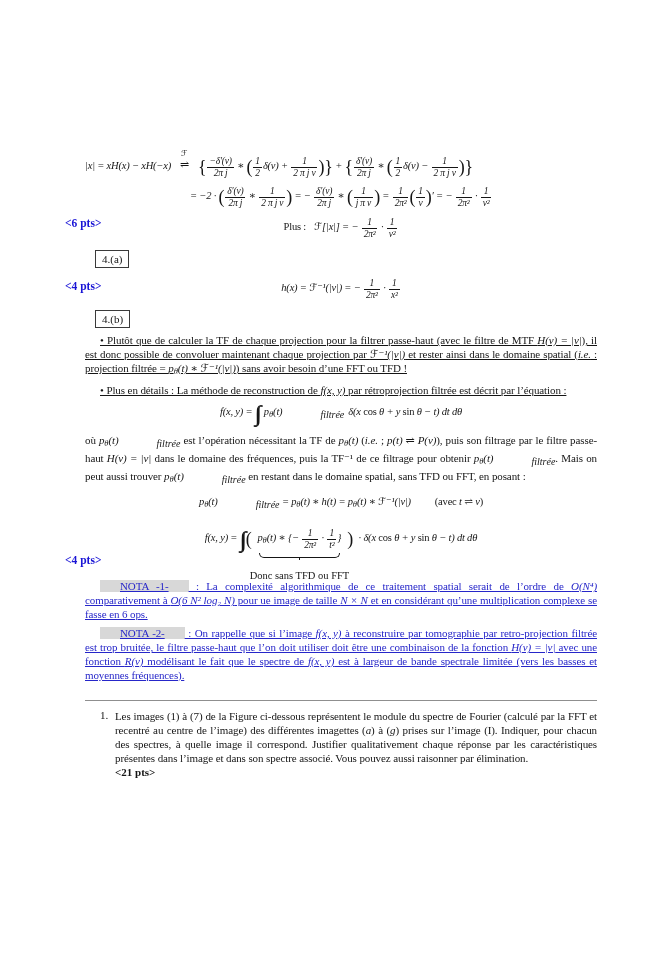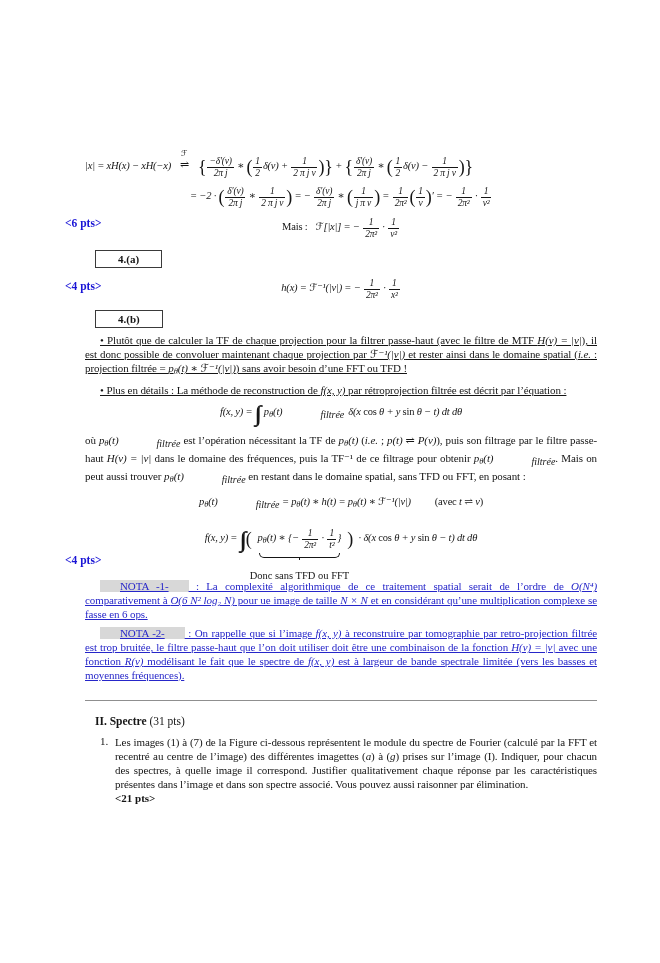--- a/index.html
+++ b/index.html
@@ -37,22 +37,22 @@
   .ub-brace::after{content:"";position:absolute;left:50%;top:100%;width:1px;height:3px;background:currentColor;}
   .ub-label{position:absolute;top:calc(100% + 9px);left:50%;transform:translateX(-50%);
     font-size:10.5px;font-style:normal;white-space:nowrap;letter-spacing:0;}
   .ub-room{margin-bottom:26px;}
   
   .eqrow{position:relative;}
   .pts{position:absolute;left:-20px;top:6px;color:var(--ptsblue,#1a15d6);
     font-weight:bold;font-size:11.5px;letter-spacing:0;white-space:nowrap;}
   .pts-low{top:30px;}
   
-  .qbox{display:inline-block;margin:10px 0 0 10px;padding:2px 22px;border:1px solid #3a3a3a;
-    font-weight:bold;font-size:11px;letter-spacing:0;background:#fff;}
+  .qbox{display:inline-block;margin:10px 0 0 10px;padding:2px 6px;border:1px solid #3a3a3a;
+    font-weight:normal;font-size:11px;letter-spacing:0;background:#fff;}
   .qbox4b{margin-top:8px;}
   .eqMid{line-height:26px;margin-top:2px;}
   .eqH{line-height:28px;margin-top:6px;}
   
   .hrule{margin-top:18px;height:1px;background:var(--rule,#8f8f8f);}
   .sec{margin:14px 0 0 10px;font-size:11.5px;font-weight:normal;letter-spacing:0;}
   .sec-title{font-weight:bold;}
   .item{position:relative;margin-top:8px;padding-left:30px;}
   .item-num{position:absolute;left:15px;top:0;}
   .item-body{margin-top:0;}
@@ -61,21 +61,21 @@
 </head>
 <body>
 
 <div class="page">
 
   <section>
     <div class="eq eqL1"><span class="mi">|x| = xH(x) − xH(−x)</span><span class="sp" style="width: 9px;"></span><span class="rel"><span class="rtop">ℱ</span><span class="rsym">⇌</span></span><span class="sp" style="width: 9px;"></span><span class="bg">{</span><span class="frac"><span class="fn">−δ′(ν)</span><span class="fd">2π j</span></span><span class="mi"> ∗ </span><span class="bg">(</span><span class="frac"><span class="fn">1</span><span class="fd">2</span></span><span class="mi">δ(ν) + </span><span class="frac"><span class="fn">1</span><span class="fd">2 π j ν</span></span><span class="bg">)</span><span class="bg">}</span><span class="mi"> + </span><span class="bg">{</span><span class="frac"><span class="fn">δ′(ν)</span><span class="fd">2π j</span></span><span class="mi"> ∗ </span><span class="bg">(</span><span class="frac"><span class="fn">1</span><span class="fd">2</span></span><span class="mi">δ(ν) − </span><span class="frac"><span class="fn">1</span><span class="fd">2 π j ν</span></span><span class="bg">)</span><span class="bg">}</span></div>
     <div class="eq eqL2"><span class="mi">= −2 · </span><span class="bg">(</span><span class="frac"><span class="fn">δ′(ν)</span><span class="fd">2π j</span></span><span class="mi"> ∗ </span><span class="frac"><span class="fn">1</span><span class="fd">2 π j ν</span></span><span class="bg">)</span><span class="mi"> = − </span><span class="frac"><span class="fn">δ′(ν)</span><span class="fd">2π j</span></span><span class="mi"> ∗ </span><span class="bg">(</span><span class="frac"><span class="fn">1</span><span class="fd">j π ν</span></span><span class="bg">)</span><span class="mi"> = </span><span class="frac"><span class="fn">1</span><span class="fd">2π²</span></span><span class="bg">(</span><span class="frac"><span class="fn">1</span><span class="fd">ν</span></span><span class="bg">)</span><span class="mi">′ = − </span><span class="frac"><span class="fn">1</span><span class="fd">2π²</span></span><span class="mi"> · </span><span class="frac"><span class="fn">1</span><span class="fd">ν²</span></span></div>
     <div class="eqrow">
       <span class="pts" style="top:2px">&lt;6 pts&gt;</span>
-      <div class="eq eqC eqSm"><span class="rom">Mais :</span><span class="sp" style="width: 8px;"></span><span class="mi">ℱ[|x|] = − </span><span class="frac"><span class="fn">1</span><span class="fd">2π²</span></span><span class="mi"> · </span><span class="frac"><span class="fn">1</span><span class="fd">ν²</span></span></div>
+      <div class="eq eqC eqSm"><span class="rom">Plus :</span><span class="sp" style="width: 8px;"></span><span class="mi">ℱ[|x|] = − </span><span class="frac"><span class="fn">1</span><span class="fd">2π²</span></span><span class="mi"> · </span><span class="frac"><span class="fn">1</span><span class="fd">ν²</span></span></div>
     </div>
   </section>
 
   <div class="qbox">4.(a)</div>
 
   <div class="eqrow">
     <span class="pts">&lt;4 pts&gt;</span>
     <div class="eq eqC eqH"><span class="mi">h(x) = ℱ⁻¹(|ν|) = − </span><span class="frac"><span class="fn">1</span><span class="fd">2π²</span></span><span class="mi"> · </span><span class="frac"><span class="fn">1</span><span class="fd">x²</span></span></div>
   </div>
 
@@ -93,23 +93,20 @@
   <div class="eqrow ub-room">
     <span class="pts pts-low">&lt;4 pts&gt;</span>
     <div class="eq eqC eqH"><span class="mi">f(x, y) = </span><span class="dint">∫∫</span><span class="bg">(</span><span class="sp" style="width: 6px;"></span><span class="ub"><span class="ubc"><span class="mi">p</span><span class="sb">θ</span><span class="mi">(t) ∗ {− </span><span class="frac"><span class="fn">1</span><span class="fd">2π²</span></span><span class="mi"> · </span><span class="frac"><span class="fn">1</span><span class="fd">t²</span></span><span class="mi">}</span></span><span class="ub-brace"></span><span class="ub-label">Donc sans TFD ou FFT</span></span><span class="sp" style="width: 6px;"></span><span class="bg">)</span><span class="sp" style="width: 3px;"></span><span class="mi"> · δ(x </span><span class="rom">cos</span><span class="mi"> θ + y </span><span class="rom">sin</span><span class="mi"> θ − t) dt dθ</span></div>
   </div>
 
   <p class="para indent note" style="margin-top:8px"><span class="hl">NOTA -1-</span><span class="rom"> : La complexité algorithmique de ce traitement spatial serait de l’ordre de </span><span class="mi">O(N⁴)</span><span class="rom"> comparativement à </span><span class="mi">O(6 N² log₂ N)</span><span class="rom"> pour ue image de taille </span><span class="mi">N × N</span><span class="rom"> et en considérant qu’une multiplication complexe se fasse en 6 ops.</span></p>
   <p class="para indent note"><span class="hl">NOTA -2-</span><span class="rom"> : On rappelle que si l’image </span><span class="mi">f(x, y)</span><span class="rom"> à reconstruire par tomographie par retro-projection filtrée est trop bruitée, le filtre passe-haut que l’on doit utiliser doit être une combinaison de la fonction </span><span class="mi">H(ν) = |ν|</span><span class="rom"> avec une fonction </span><span class="mi">R(ν)</span><span class="rom"> modélisant le fait que le spectre de </span><span class="mi">f(x, y)</span><span class="rom"> est à largeur de bande spectrale limitée (vers les basses et moyennes fréquences).</span></p>
 
   <div class="hrule"></div>
 
-  <h2 class="sec">
-    <span class="sec-title">II. Spectre</span><span class="sec-pts"> (31 pts)</span>
-  </h2>
 
   <div class="item">
     <span class="item-num">1.</span>
     <p class="para item-body"><span class="rom">Les images (1) à (7) de la Figure ci-dessous représentent le module du spectre de Fourier (calculé par la FFT et recentré au centre de l’image) des différentes imagettes (</span><span class="mi">a</span><span class="rom">) à (</span><span class="mi">g</span><span class="rom">) prises sur l’image (I). Indiquer, pour chacun des spectres, à quelle image il correspond. Justifier qualitativement chaque réponse par les caractéristiques présentes dans l’image et dans son spectre associé. Vous pouvez aussi raisonner par élimination.</span></p>
     <div class="pts21">&lt;21 pts&gt;</div>
   </div>
 
 </div>
 
 </body></html>

